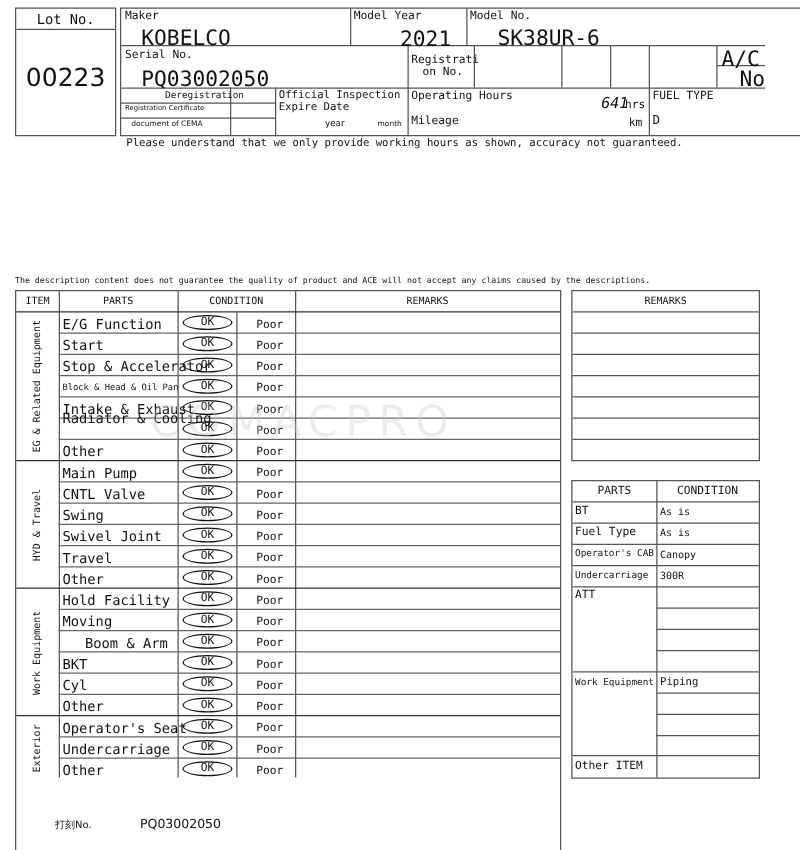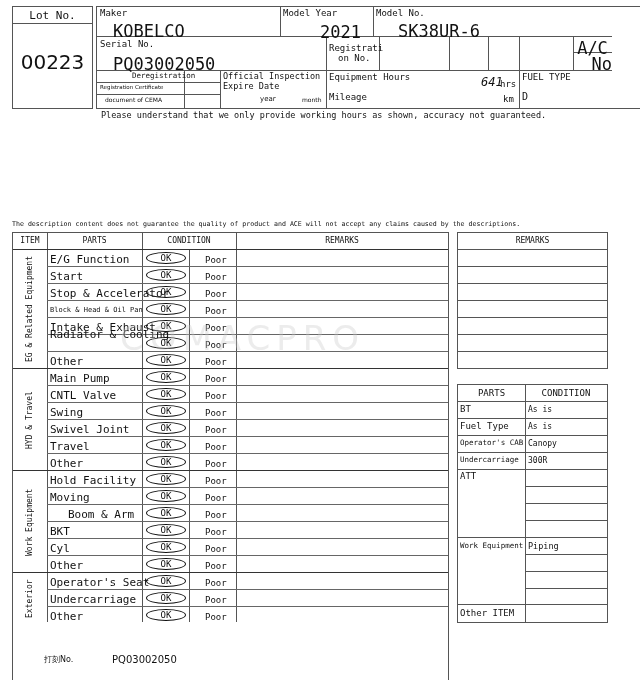--- a/index.html
+++ b/index.html
@@ -64,21 +64,21 @@
   <div class="t val" style="left:476px;width:39px;text-align:center;top:33px;">A/C</div>
   <div class="t val" style="left:476px;width:39px;text-align:right;top:49px;">No</div>
 
   <div class="t small" style="left:3px;top:65px;font-size:7.5px;padding-left:32px;">Deregistration</div>
   <div class="t small" style="left:3px;top:78px;font-size:5.5px;font-family:'DejaVu Sans',sans-serif;">Registration Certificate</div>
   <div class="t small" style="left:8px;top:90px;font-size:6px;font-family:'DejaVu Sans',sans-serif;">document of CEMA</div>
   <div class="t lbl" style="left:126px;top:65px;font-size:8.5px;">Official Inspection</div>
   <div class="t lbl" style="left:126px;top:75px;font-size:8.5px;">Expire Date</div>
   <div class="t small" style="left:163px;top:89px;font-family:'DejaVu Sans',sans-serif;">year</div>
   <div class="t small" style="left:205px;top:90px;font-size:6px;font-family:'DejaVu Sans',sans-serif;">month</div>
-  <div class="t lbl" style="left:232px;top:66px;">Equipment Hours</div>
+  <div class="t lbl" style="left:232px;top:66px;">Operating Hours</div>
   <div class="t val" style="left:384px;top:69px;font-size:12px;font-style:italic;">641</div>
   <div class="t lbl" style="left:403px;top:73px;">hrs</div>
   <div class="t lbl" style="left:232px;top:86px;">Mileage</div>
   <div class="t lbl" style="left:406px;top:88px;">km</div>
   <div class="t lbl" style="left:425px;top:66px;">FUEL TYPE</div>
   <div class="t val" style="left:425px;top:85px;font-size:10px;">D</div>
 </div>
 
 <div class="t" style="left:101px;top:111px;font-size:8.5px;">Please understand that we only provide working hours as shown, accuracy not guaranteed.</div>
 

